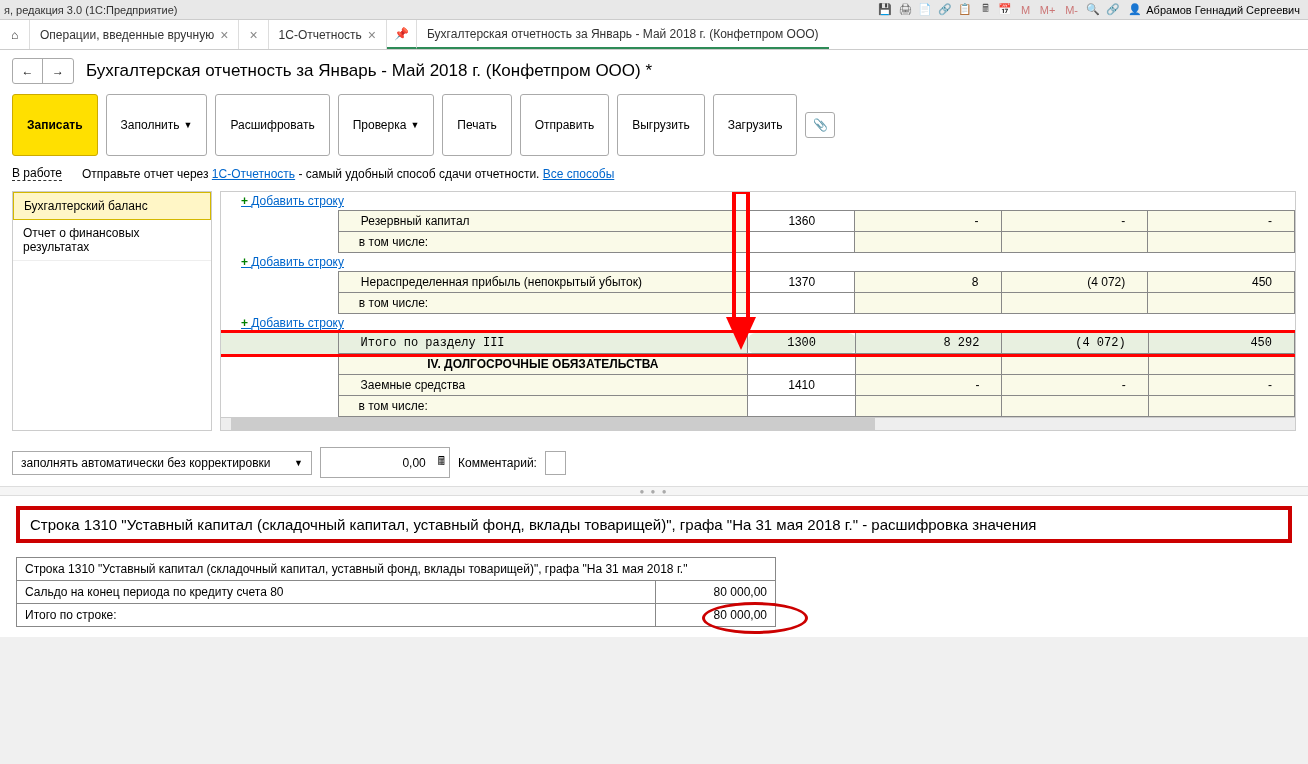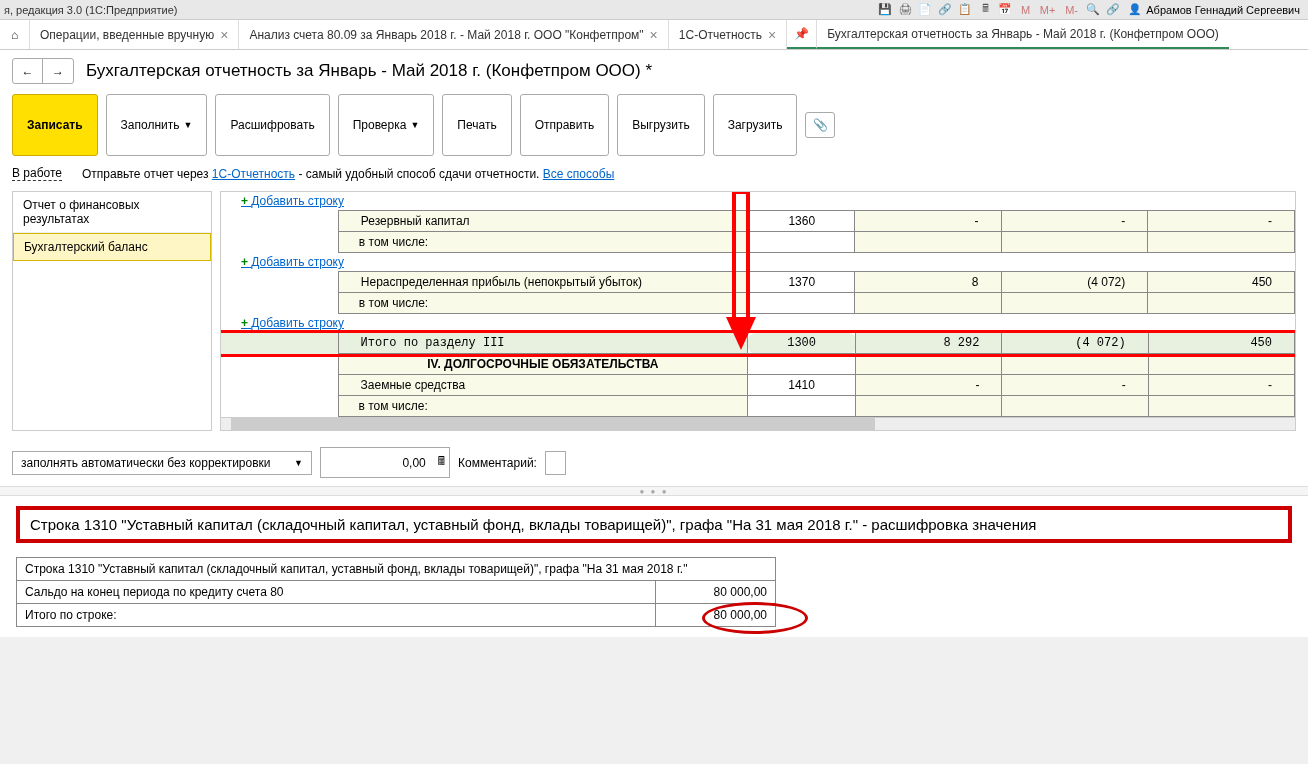--- a/index.html
+++ b/index.html
@@ -102,21 +102,20 @@
 
 <div class="tabbar">
   <div class="tab home-tab">
       <span>⌂</span>
     </div>
   <div class="tab">
     <span>Операции, введенные вручную</span>
     <span class="tab-close">×</span>
   </div>
   <div class="tab">
-    <span>Анализ счета 80.09 за Январь 2018 г. - Май 2018 г. ООО "Конфетпром"</span>
     <span class="tab-close">×</span>
   </div>
   <div class="tab">
     <span>1С-Отчетность</span>
     <span class="tab-close">×</span>
   </div>
   <div class="tab active" style="width:30px;justify-content:center;">
     <span>📌</span>
   </div>
   <div class="tab active" style="border-right:none;">
@@ -155,22 +154,22 @@
 
   <div class="info-row">
     <span class="status-link">В работе</span>
     <span>
       <span>Отправьте отчет через </span><span class="link">1С-Отчетность</span><span> - самый удобный способ сдачи отчетности. </span><span class="link">Все способы</span>
     </span>
   </div>
 
   <div class="main-layout">
     <div class="sidebar">
+      <div class="sidebar-item active">Бухгалтерский баланс</div>
       <div class="sidebar-item">Отчет о финансовых результатах</div>
-      <div class="sidebar-item active">Бухгалтерский баланс</div>
     </div>
 
     <div class="table-area">
       <svg class="arrow-annotation" viewBox="0 0 30 160">
         <rect x="8" y="0" width="14" height="130" fill="none" stroke="red" stroke-width="4"></rect>
         <polygon points="0,125 30,125 15,158" fill="red"></polygon>
       </svg>
       <a class="add-row-link">Добавить строку</a>
       <table class="data">
         <tbody>

